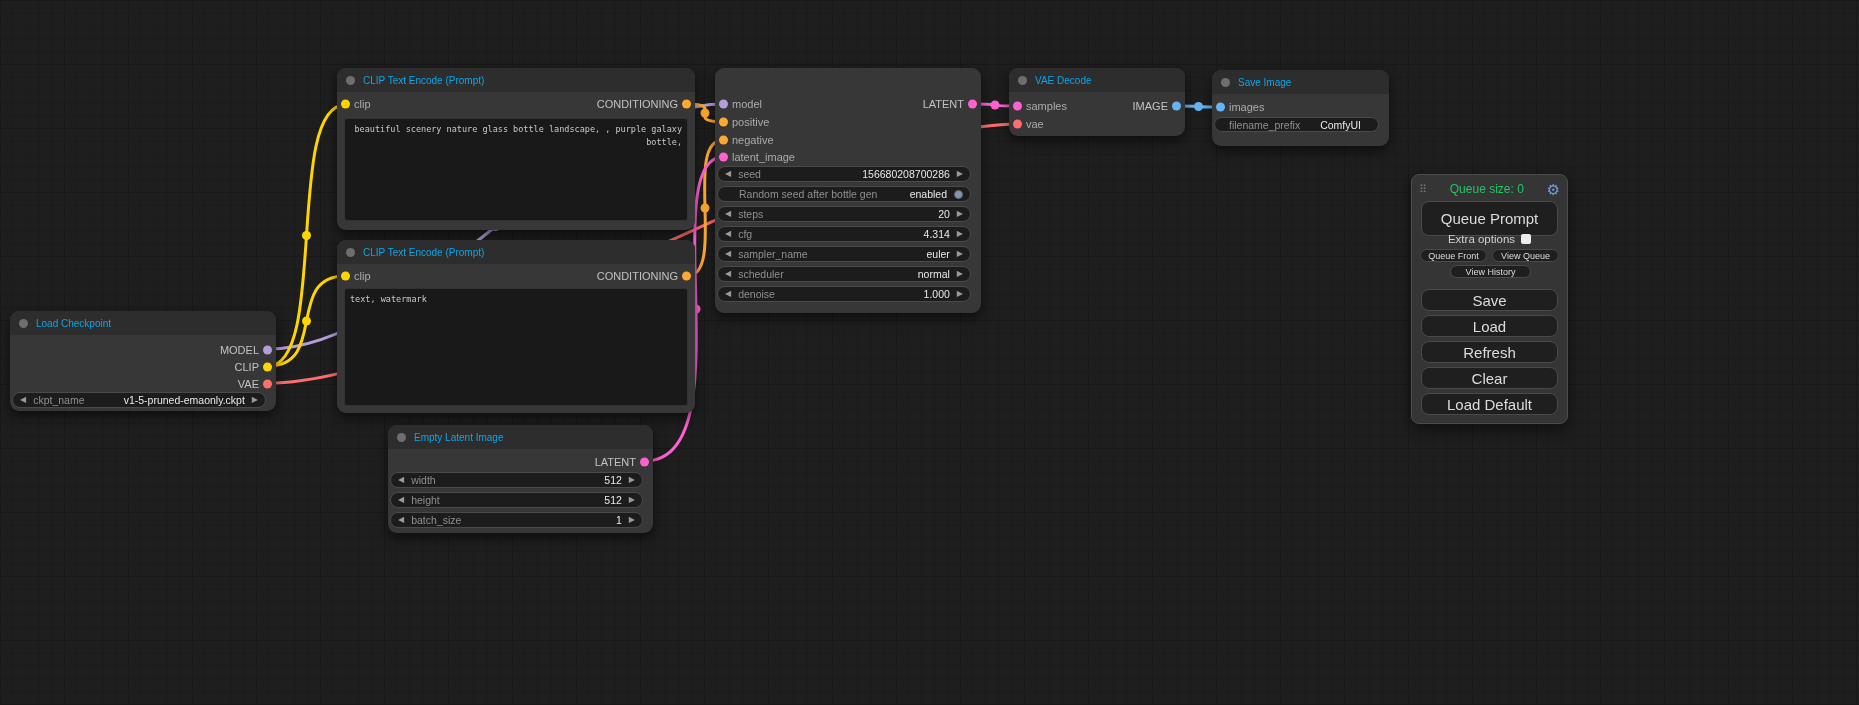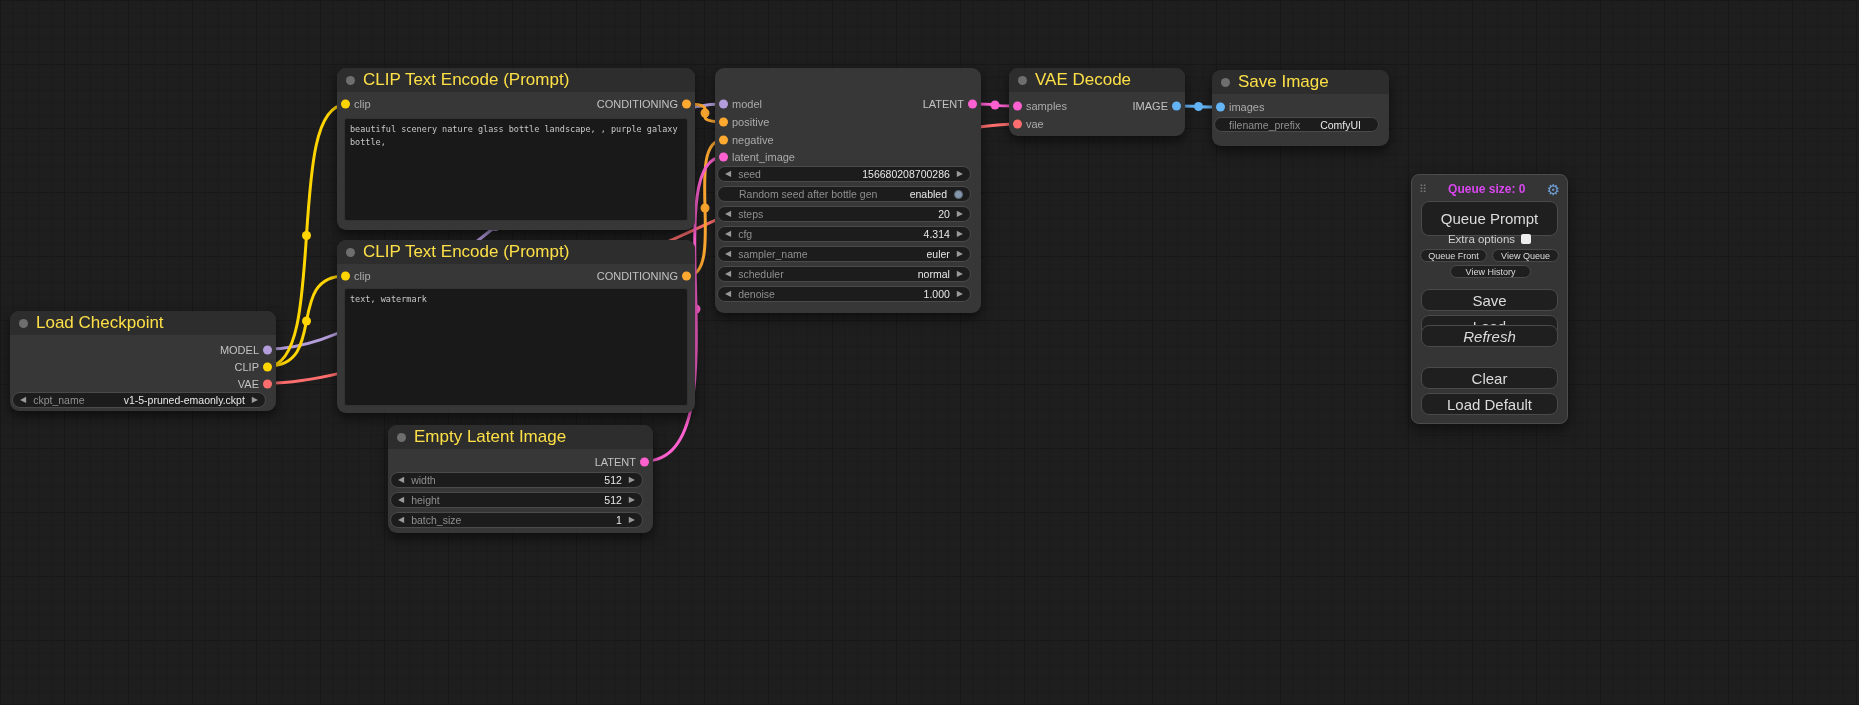--- a/index.html
+++ b/index.html
@@ -28,21 +28,21 @@
   
   .node {
     position:absolute; z-index:2; background:#373737; border-radius:9px;
     box-shadow:0 5px 12px rgba(0,0,0,.55); font-size:11px; color:#aaa;
   }
   .titlebar {
     position:absolute; left:0; top:0; right:0; height:24px; background:#2d2d2d;
     border-radius:9px 9px 0 0; display:flex; align-items:center; padding:0 9px;
   }
   .tdot { width:9px; height:9px; border-radius:50%; background:#6e6e6e; margin-right:8px; flex:none; }
-  .title { color:#fde047; font-size:17px; white-space:nowrap; }
+  .title { color:#0ea5e9; font-size:10px; white-space:nowrap; }
 
   .row { position:absolute; left:0; right:0; height:18px; display:flex; align-items:center; }
   .dot { position:absolute; width:9px; height:9px; border-radius:50%; top:50%; transform:translateY(-50%); }
   .dot.in { left:4px; } .dot.out { right:4px; }
   .c-model{background:#B39DDB}.c-clip{background:#FFD500}.c-vae{background:#FF6E6E}
   .c-cond{background:#FFA931}.c-latent{background:#FF61D0}.c-image{background:#64B5F6}
   .in-label { margin-left:17px; color:#ababab; white-space:nowrap; }
   .out-label { margin-left:auto; margin-right:17px; color:#c2c2c2; white-space:nowrap; }
 
   .widget {
@@ -68,21 +68,21 @@
 
   
   .queue-panel {
     position:absolute; z-index:3; left:1411px; top:174px; width:157px; height:250px;
     background:#353535; border:1px solid #4c4c4c; border-radius:8px;
     box-shadow:0 5px 14px rgba(0,0,0,.5);
   }
   .qp-header { position:absolute; top:5px; left:7px; right:7px; height:18px; display:flex; align-items:center; }
   .drag-handle { color:#787878; font-size:11px; cursor:grab; }
   .drag-handle::before { content:"⠿"; }
-  .qp-title { flex:1; text-align:center; color:#d946ef; font-size:12px;font-weight:bold; }
+  .qp-title { flex:1; text-align:center; color:#22c55e; font-size:12px; }
   .gear { color:#6f9fd6; font-size:15px; line-height:1; cursor:pointer; }
   .gear::before { content:"⚙"; }
 
   .btn {
     font-family:inherit; background:#1f1f1f; border:1px solid #4a4a4a; border-radius:8px;
     color:#dcdcdc; display:flex; align-items:center; justify-content:center; cursor:pointer;
     white-space:nowrap;
   }
   .btn-lg { position:absolute; left:9px; right:9px; height:22px; font-size:15px; }
   .extra-row { position:absolute; top:57px; left:0; right:0; height:13px; display:flex;
@@ -148,21 +148,21 @@
     <div class="titlebar">
       <span class="tdot"></span>
       <span class="title">CLIP Text Encode (Prompt)</span>
     </div>
     <div class="row" style="top:27px">
       <span class="dot in c-clip"></span>
       <span class="in-label">clip</span>
       <span class="out-label">CONDITIONING</span>
       <span class="dot out c-cond"></span>
     </div>
-    <div class="prompt-box" style="top:50px; height:103px;">beautiful scenery nature glass bottle landscape, , purple galaxy bottle,</div>
+    <div class="prompt-box" style="top:50px; height:103px;text-align:right;">beautiful scenery nature glass bottle landscape, , purple galaxy bottle,</div>
   </div>
 
   <div class="node" style="left:337px; top:240px; width:358px; height:173px;">
     <div class="titlebar">
       <span class="tdot"></span>
       <span class="title">CLIP Text Encode (Prompt)</span>
     </div>
     <div class="row" style="top:27px">
       <span class="dot in c-clip"></span>
       <span class="in-label">clip</span>
@@ -307,18 +307,18 @@
       <span>Extra options</span>
       <span class="checkbox"></span>
     </div>
     <div class="sm-row">
       <button class="btn btn-sm">Queue Front</button>
       <button class="btn btn-sm">View Queue</button>
     </div>
     <button class="btn btn-history">View History</button>
     <button class="btn btn-lg" style="top:114px;">Save</button>
     <button class="btn btn-lg" style="top:140px;">Load</button>
-    <button class="btn btn-lg" style="top:150px;font-style:italic;">Refresh</button>
+    <button class="btn btn-lg" style="top:166px;">Refresh</button>
     <button class="btn btn-lg" style="top:192px;">Clear</button>
     <button class="btn btn-lg" style="top:218px;">Load Default</button>
   </div>
 
 </div>
 
 </body></html>

